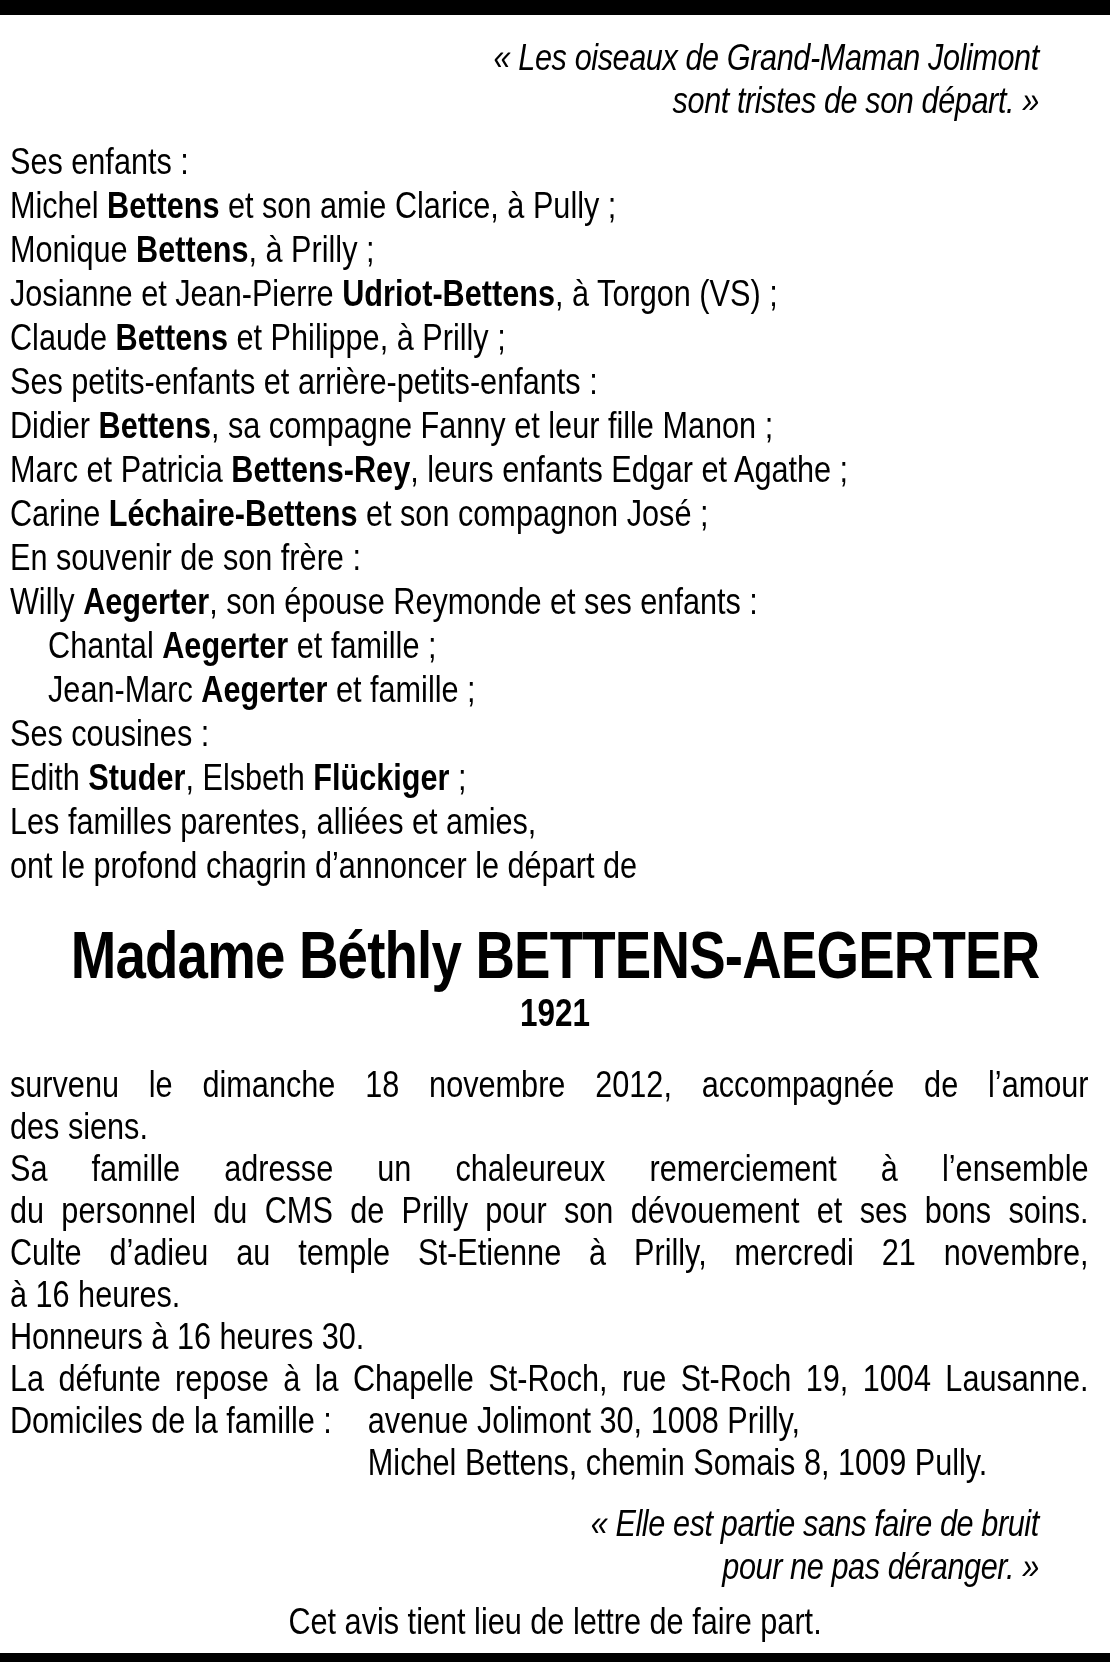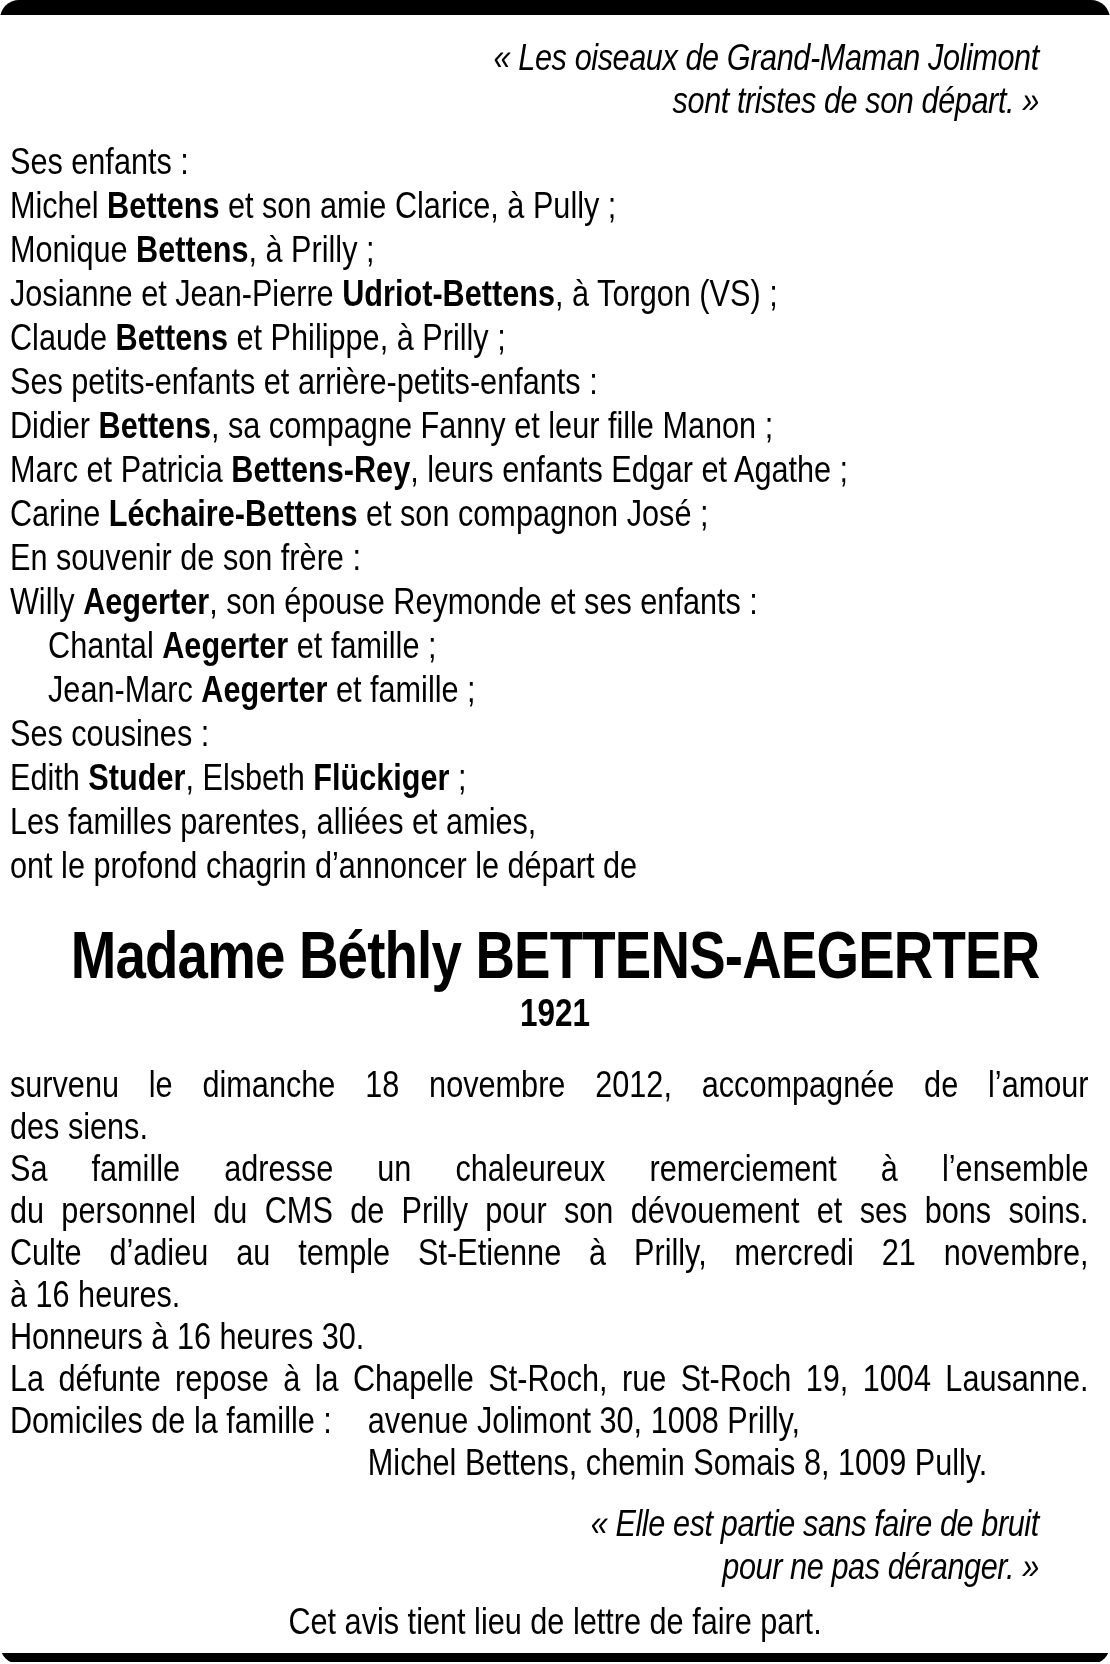--- a/index.html
+++ b/index.html
@@ -8,21 +8,20 @@
     background: #ffffff;
   }
   .page {
     position: relative;
     width: 1110px;
     height: 1664px;
     background: #ffffff;
     overflow: hidden;
     font-family: "Liberation Sans", sans-serif;
     color: #000000;
-    border-radius: 19px;
   }
   
   .scalewrap {
     position: absolute;
     top: 0;
     left: 0;
     width: 1340px;
     transform: scaleX(0.8284);
     transform-origin: 0 0;
   }

